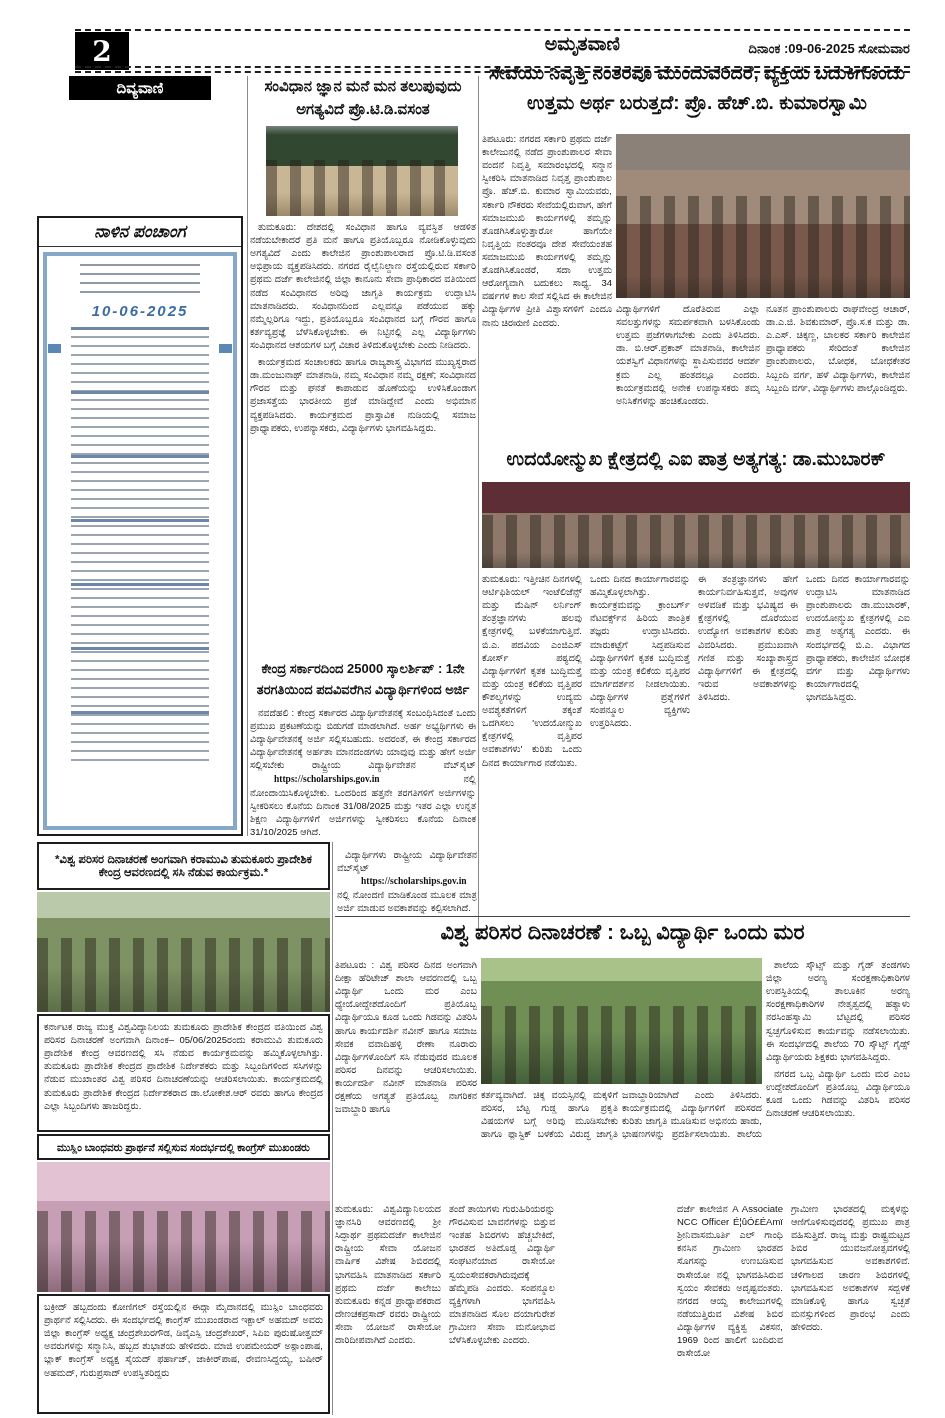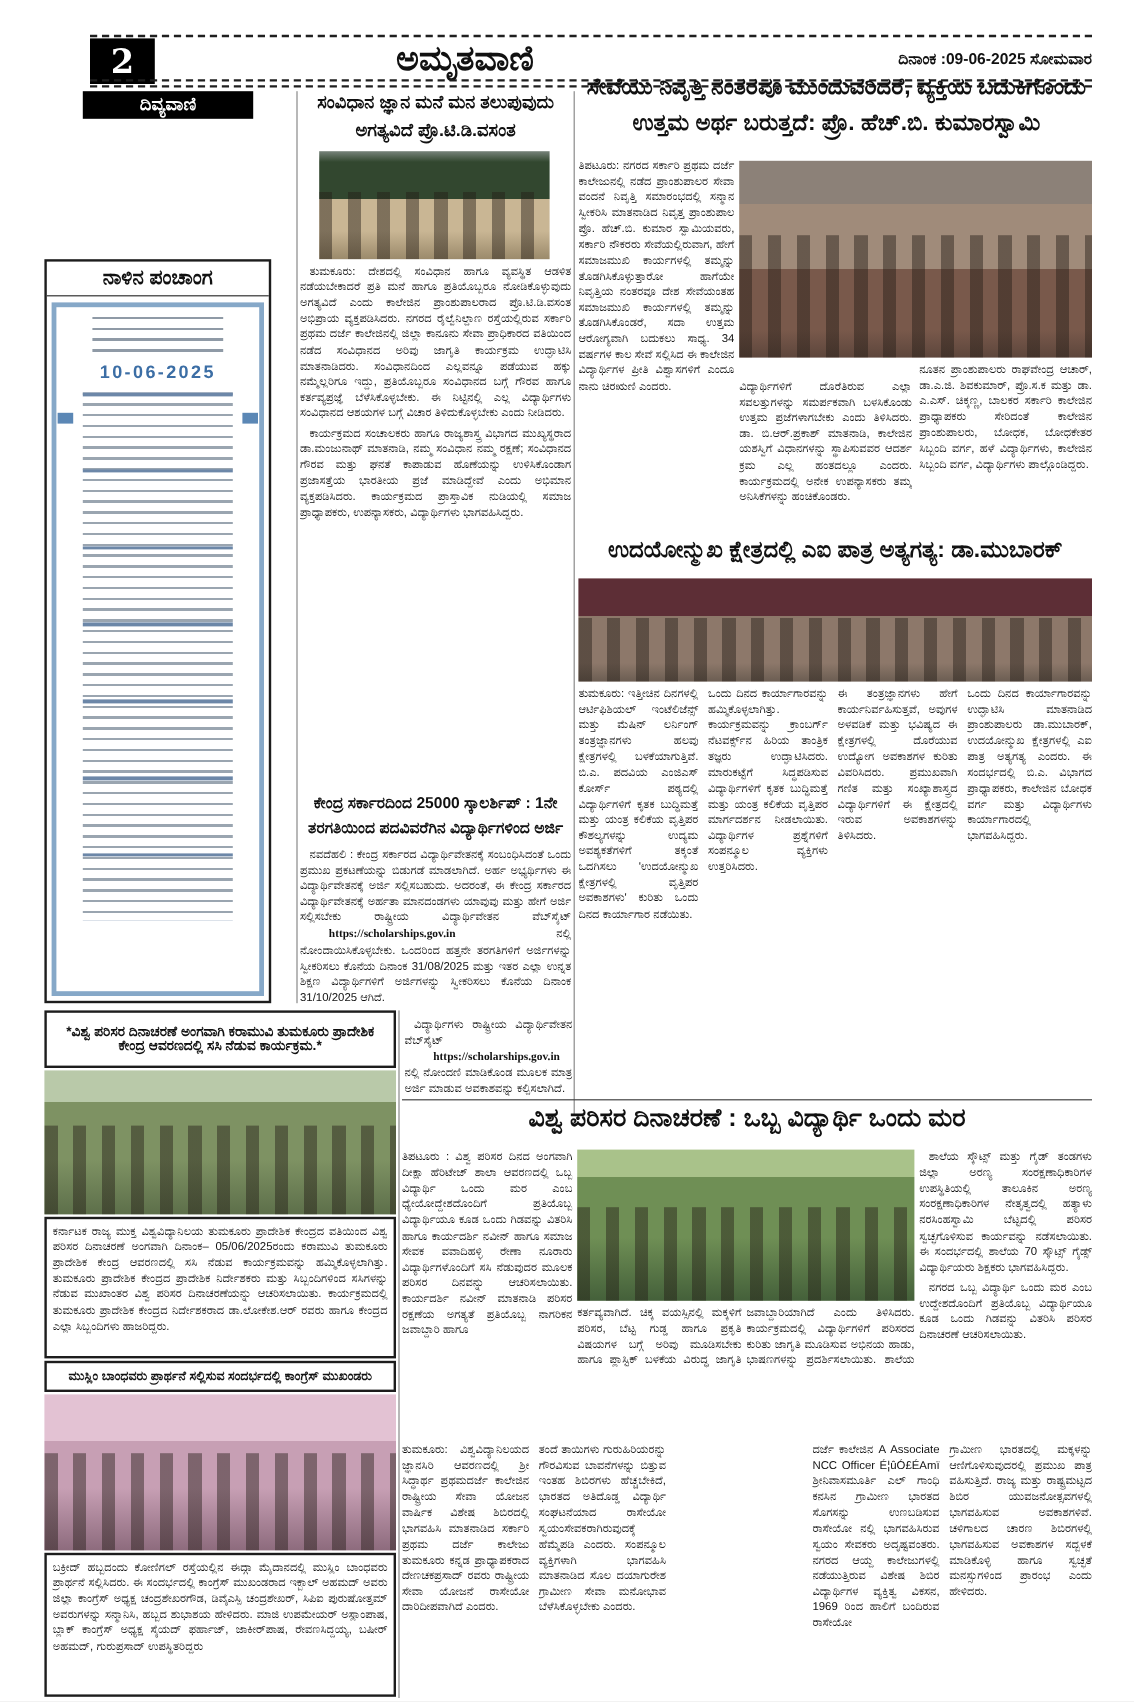--- a/index.html
+++ b/index.html
@@ -6,33 +6,33 @@
   #page{position:relative;width:945px;height:1418px;background:#ffffff;margin:0 auto;
         font-family:"Liberation Sans","DejaVu Sans",sans-serif;color:#111;overflow:hidden;}
   .abs{position:absolute;}
   .dash{border-top:2px dashed #1f1f1f;height:0;}
   .vrule{border-left:1px solid #8a8a8a;width:0;}
   .hrule{border-top:1px solid #444;height:0;}
 
   #pagebox{left:75px;top:32px;width:54px;height:38px;background:#000;color:#fff;
            font-family:"DejaVu Serif","Liberation Serif",serif;font-weight:bold;font-size:28px;
            display:flex;align-items:center;justify-content:center;}
-  #masthead{left:330px;top:33px;width:290px;text-align:left;font-size:29px;font-weight:bold;}
+  #masthead{left:330px;top:33px;width:290px;text-align:right;font-size:19px;font-weight:bold;}
   #dateline{left:660px;top:41px;width:250px;text-align:right;font-size:13px;font-weight:bold;}
 
   
   #divy{left:37px;top:76px;width:206px;height:138px;}
   #divy .bar{width:142px;margin:0 auto;background:#000;color:#fff;text-align:center;
              font-weight:bold;font-size:15px;padding:3px 0;}
   #divy .ph{position:relative;margin-top:3px;height:108px;
             background:linear-gradient(150deg,#5a5a5a 0%,#3a3a3a 45%,#262626 100%);
             color:#e3e3e3;font-size:10px;line-height:1.55;text-align:center;padding-top:14px;box-sizing:border-box;}
   #divy .auth{text-align:right;padding-right:14px;font-weight:bold;}
 
-  #panch{left:37px;top:216px;width:189px;height:620px;border:2px solid #1d1d1d;box-sizing:border-box;}
+  #panch{left:37px;top:216px;width:206px;height:620px;border:2px solid #1d1d1d;box-sizing:border-box;font-style:italic;}
   #panch .ttl{text-align:center;font-weight:bold;font-size:17px;padding:4px 0;border-bottom:1px solid #333;}
   .cal{position:absolute;left:4px;right:4px;top:34px;bottom:4px;background:#fff;
        border:4px solid #86a8c8;}
   .cal-lines{margin:8px auto 4px auto;width:64%;height:34px;
        background:repeating-linear-gradient(180deg,#8f9aa6 0 2px,transparent 2px 9px);}
   .cal-date{color:#3c6ea5;font-weight:bold;font-size:15px;text-align:center;letter-spacing:2px;}
   .cal-body{margin:8px auto;width:74%;height:440px;
        background:repeating-linear-gradient(180deg,#6c87a8 0 3px,transparent 3px 64px),
                   repeating-linear-gradient(180deg,#9aa5b0 0 2px,transparent 2px 9px);}
   .cal-sq{position:absolute;width:13px;height:9px;background:#5b87b5;top:88px;}
@@ -118,21 +118,21 @@
   <div class="abs body-t" style="left:250px;top:706px;width:226px;height:140px;">
     <p><span>ನವದೆಹಲಿ : ಕೇಂದ್ರ ಸರ್ಕಾರದ ವಿದ್ಯಾರ್ಥಿವೇತನಕ್ಕೆ ಸಂಬಂಧಿಸಿದಂತೆ ಒಂದು ಪ್ರಮುಖ ಪ್ರಕಟಣೆಯನ್ನು ಬಿಡುಗಡೆ ಮಾಡಲಾಗಿದೆ. ಅರ್ಹ ಅಭ್ಯರ್ಥಿಗಳು ಈ ವಿದ್ಯಾರ್ಥಿವೇತನಕ್ಕೆ ಅರ್ಜಿ ಸಲ್ಲಿಸಬಹುದು. ಅದರಂತೆ, ಈ ಕೇಂದ್ರ ಸರ್ಕಾರದ ವಿದ್ಯಾರ್ಥಿವೇತನಕ್ಕೆ ಅರ್ಹತಾ ಮಾನದಂಡಗಳು ಯಾವುವು ಮತ್ತು ಹೇಗೆ ಅರ್ಜಿ ಸಲ್ಲಿಸಬೇಕು ರಾಷ್ಟ್ರೀಯ ವಿದ್ಯಾರ್ಥಿವೇತನ ವೆಬ್‌ಸೈಟ್ </span><span class="url">https://scholarships.gov.in</span><span> ನಲ್ಲಿ ನೋಂದಾಯಿಸಿಕೊಳ್ಳಬೇಕು. ಒಂದರಿಂದ ಹತ್ತನೇ ತರಗತಿಗಳಿಗೆ ಅರ್ಜಿಗಳನ್ನು ಸ್ವೀಕರಿಸಲು ಕೊನೆಯ ದಿನಾಂಕ 31/08/2025 ಮತ್ತು ಇತರ ಎಲ್ಲಾ ಉನ್ನತ ಶಿಕ್ಷಣ ವಿದ್ಯಾರ್ಥಿಗಳಿಗೆ ಅರ್ಜಿಗಳನ್ನು ಸ್ವೀಕರಿಸಲು ಕೊನೆಯ ದಿನಾಂಕ 31/10/2025 ಆಗಿದೆ.</span></p>
   </div>
   <div class="abs body-t" style="left:337px;top:848px;width:140px;height:82px;">
     <p><span>ವಿದ್ಯಾರ್ಥಿಗಳು ರಾಷ್ಟ್ರೀಯ ವಿದ್ಯಾರ್ಥಿವೇತನ ವೆಬ್‌ಸೈಟ್ </span><span class="url">https://scholarships.gov.in</span><span> ನಲ್ಲಿ ನೋಂದಣಿ ಮಾಡಿಕೊಂಡ ಮೂಲಕ ಮಾತ್ರ ಅರ್ಜಿ ಮಾಡುವ ಅವಕಾಶವನ್ನು ಕಲ್ಪಿಸಲಾಗಿದೆ.</span></p>
   </div>
 
   <div class="abs hl" id="hl-retire" style="left:482px;top:58px;width:430px;height:70px;">ಸೇವೆಯು ನಿವೃತ್ತಿ ನಂತರವೂ ಮುಂದುವರಿದರೆ, ವ್ಯಕ್ತಿಯ ಬದುಕಿಗೊಂದು ಉತ್ತಮ ಅರ್ಥ ಬರುತ್ತದೆ: ಪ್ರೊ. ಹೆಚ್.ಬಿ. ಕುಮಾರಸ್ವಾಮಿ</div>
   <div class="abs body-t" style="left:482px;top:132px;width:130px;height:314px;">ತಿಪಟೂರು: ನಗರದ ಸರ್ಕಾರಿ ಪ್ರಥಮ ದರ್ಜೆ ಕಾಲೇಜುನಲ್ಲಿ ನಡೆದ ಪ್ರಾಂಶುಪಾಲರ ಸೇವಾ ವಂದನೆ ನಿವೃತ್ತಿ ಸಮಾರಂಭದಲ್ಲಿ ಸನ್ಮಾನ ಸ್ವೀಕರಿಸಿ ಮಾತನಾಡಿದ ನಿವೃತ್ತ ಪ್ರಾಂಶುಪಾಲ ಪ್ರೊ. ಹೆಚ್.ಬಿ. ಕುಮಾರ ಸ್ವಾಮಿಯವರು, ಸರ್ಕಾರಿ ನೌಕರರು ಸೇವೆಯಲ್ಲಿರುವಾಗ, ಹೇಗೆ ಸಮಾಜಮುಖಿ ಕಾರ್ಯಗಳಲ್ಲಿ ತಮ್ಮನ್ನು ತೊಡಗಿಸಿಕೊಳ್ಳುತ್ತಾರೋ ಹಾಗೆಯೇ ನಿವೃತ್ತಿಯ ನಂತರವೂ ದೇಶ ಸೇವೆಯಂತಹ ಸಮಾಜಮುಖಿ ಕಾರ್ಯಗಳಲ್ಲಿ ತಮ್ಮನ್ನು ತೊಡಗಿಸಿಕೊಂಡರೆ, ಸದಾ ಉತ್ತಮ ಆರೋಗ್ಯವಾಗಿ ಬದುಕಲು ಸಾಧ್ಯ. 34 ವರ್ಷಗಳ ಕಾಲ ಸೇವೆ ಸಲ್ಲಿಸಿದ ಈ ಕಾಲೇಜಿನ ವಿದ್ಯಾರ್ಥಿಗಳ ಪ್ರೀತಿ ವಿಶ್ವಾಸಗಳಿಗೆ ಎಂದೂ ನಾನು ಚಿರಋಣಿ ಎಂದರು.</div>
   <div class="abs photo ph-felic" style="left:616px;top:134px;width:294px;height:164px;"></div>
-  <div class="abs body-t" style="left:616px;top:316px;width:144px;height:144px;">ವಿದ್ಯಾರ್ಥಿಗಳಿಗೆ ದೊರೆತಿರುವ ಎಲ್ಲಾ ಸವಲತ್ತುಗಳನ್ನು ಸಮರ್ಪಕವಾಗಿ ಬಳಸಿಕೊಂಡು ಉತ್ತಮ ಪ್ರಜೆಗಳಾಗಬೇಕು ಎಂದು ತಿಳಿಸಿದರು. ಡಾ. ಬಿ.ಆರ್.ಪ್ರಕಾಶ್ ಮಾತನಾಡಿ, ಕಾಲೇಜಿನ ಯಶಸ್ವಿಗೆ ವಿಧಾನಗಳನ್ನು ಸ್ಥಾಪಿಸುವವರ ಆದರ್ಶ ಕ್ರಮ ಎಲ್ಲ ಹಂತದಲ್ಲೂ ಎಂದರು. ಕಾರ್ಯಕ್ರಮದಲ್ಲಿ ಅನೇಕ ಉಪನ್ಯಾಸಕರು ತಮ್ಮ ಅನಿಸಿಕೆಗಳನ್ನು ಹಂಚಿಕೊಂಡರು.</div>
+  <div class="abs body-t" style="left:616px;top:302px;width:144px;height:144px;">ವಿದ್ಯಾರ್ಥಿಗಳಿಗೆ ದೊರೆತಿರುವ ಎಲ್ಲಾ ಸವಲತ್ತುಗಳನ್ನು ಸಮರ್ಪಕವಾಗಿ ಬಳಸಿಕೊಂಡು ಉತ್ತಮ ಪ್ರಜೆಗಳಾಗಬೇಕು ಎಂದು ತಿಳಿಸಿದರು. ಡಾ. ಬಿ.ಆರ್.ಪ್ರಕಾಶ್ ಮಾತನಾಡಿ, ಕಾಲೇಜಿನ ಯಶಸ್ವಿಗೆ ವಿಧಾನಗಳನ್ನು ಸ್ಥಾಪಿಸುವವರ ಆದರ್ಶ ಕ್ರಮ ಎಲ್ಲ ಹಂತದಲ್ಲೂ ಎಂದರು. ಕಾರ್ಯಕ್ರಮದಲ್ಲಿ ಅನೇಕ ಉಪನ್ಯಾಸಕರು ತಮ್ಮ ಅನಿಸಿಕೆಗಳನ್ನು ಹಂಚಿಕೊಂಡರು.</div>
   <div class="abs body-t" style="left:766px;top:302px;width:144px;height:144px;">ನೂತನ ಪ್ರಾಂಶುಪಾಲರು ರಾಘವೇಂದ್ರ ಆಚಾರ್, ಡಾ.ಎ.ಜಿ. ಶಿವಕುಮಾರ್, ಪ್ರೊ.ಸ.ಕ ಮತ್ತು ಡಾ. ಎ.ಎಸ್. ಚಿಕ್ಕಣ್ಣ, ಬಾಲಕರ ಸರ್ಕಾರಿ ಕಾಲೇಜಿನ ಪ್ರಾಧ್ಯಾಪಕರು ಸೇರಿದಂತೆ ಕಾಲೇಜಿನ ಪ್ರಾಂಶುಪಾಲರು, ಬೋಧಕ, ಬೋಧಕೇತರ ಸಿಬ್ಬಂದಿ ವರ್ಗ, ಹಳೆ ವಿದ್ಯಾರ್ಥಿಗಳು, ಕಾಲೇಜಿನ ಸಿಬ್ಬಂದಿ ವರ್ಗ, ವಿದ್ಯಾರ್ಥಿಗಳು ಪಾಲ್ಗೊಂಡಿದ್ದರು.</div>
 
   <div class="abs hl" id="hl-ai" style="left:482px;top:448px;width:428px;height:30px;">ಉದಯೋನ್ಮುಖ ಕ್ಷೇತ್ರದಲ್ಲಿ ಎಐ ಪಾತ್ರ ಅತ್ಯಗತ್ಯ: ಡಾ.ಮುಬಾರಕ್</div>
   <div class="abs photo ph-ai" style="left:482px;top:482px;width:428px;height:86px;"></div>
   <div class="abs body-t" style="left:482px;top:572px;width:100px;height:356px;">ತುಮಕೂರು: ಇತ್ತೀಚಿನ ದಿನಗಳಲ್ಲಿ ಆರ್ಟಿಫಿಶಿಯಲ್ ಇಂಟೆಲಿಜೆನ್ಸ್ ಮತ್ತು ಮೆಷಿನ್ ಲರ್ನಿಂಗ್ ತಂತ್ರಜ್ಞಾನಗಳು ಹಲವು ಕ್ಷೇತ್ರಗಳಲ್ಲಿ ಬಳಕೆಯಾಗುತ್ತಿವೆ. ಬಿ.ಎ. ಪದವಿಯ ಎಂಜಿಎಸ್ ಕೋರ್ಸ್ ಪಠ್ಯದಲ್ಲಿ ವಿದ್ಯಾರ್ಥಿಗಳಿಗೆ ಕೃತಕ ಬುದ್ಧಿಮತ್ತೆ ಮತ್ತು ಯಂತ್ರ ಕಲಿಕೆಯ ವೃತ್ತಿಪರ ಕೌಶಲ್ಯಗಳನ್ನು ಉದ್ಯಮ ಅವಶ್ಯಕತೆಗಳಿಗೆ ತಕ್ಕಂತೆ ಒದಗಿಸಲು 'ಉದಯೋನ್ಮುಖ ಕ್ಷೇತ್ರಗಳಲ್ಲಿ ವೃತ್ತಿಪರ ಅವಕಾಶಗಳು' ಕುರಿತು ಒಂದು ದಿನದ ಕಾರ್ಯಾಗಾರ ನಡೆಯಿತು.</div>
   <div class="abs body-t" style="left:590px;top:572px;width:100px;height:356px;">ಒಂದು ದಿನದ ಕಾರ್ಯಾಗಾರವನ್ನು ಹಮ್ಮಿಕೊಳ್ಳಲಾಗಿತ್ತು. ಕಾರ್ಯಕ್ರಮವನ್ನು ಕ್ರಾಂಬರ್ಗ್ ನೆಟವರ್ಕ್ಸ್‌ನ ಹಿರಿಯ ತಾಂತ್ರಿಕ ತಜ್ಞರು ಉದ್ಘಾಟಿಸಿದರು. ಮಾರುಕಟ್ಟೆಗೆ ಸಿದ್ಧಪಡಿಸುವ ವಿದ್ಯಾರ್ಥಿಗಳಿಗೆ ಕೃತಕ ಬುದ್ಧಿಮತ್ತೆ ಮತ್ತು ಯಂತ್ರ ಕಲಿಕೆಯ ವೃತ್ತಿಪರ ಮಾರ್ಗದರ್ಶನ ನೀಡಲಾಯಿತು. ವಿದ್ಯಾರ್ಥಿಗಳ ಪ್ರಶ್ನೆಗಳಿಗೆ ಸಂಪನ್ಮೂಲ ವ್ಯಕ್ತಿಗಳು ಉತ್ತರಿಸಿದರು.</div>
   <div class="abs body-t" style="left:698px;top:572px;width:100px;height:356px;">ಈ ತಂತ್ರಜ್ಞಾನಗಳು ಹೇಗೆ ಕಾರ್ಯನಿರ್ವಹಿಸುತ್ತವೆ, ಅವುಗಳ ಅಳವಡಿಕೆ ಮತ್ತು ಭವಿಷ್ಯದ ಈ ಕ್ಷೇತ್ರಗಳಲ್ಲಿ ದೊರೆಯುವ ಉದ್ಯೋಗ ಅವಕಾಶಗಳ ಕುರಿತು ವಿವರಿಸಿದರು. ಪ್ರಮುಖವಾಗಿ ಗಣಿತ ಮತ್ತು ಸಂಖ್ಯಾಶಾಸ್ತ್ರದ ವಿದ್ಯಾರ್ಥಿಗಳಿಗೆ ಈ ಕ್ಷೇತ್ರದಲ್ಲಿ ಇರುವ ಅವಕಾಶಗಳನ್ನು ತಿಳಿಸಿದರು.</div>
   <div class="abs body-t" style="left:806px;top:572px;width:104px;height:356px;">ಒಂದು ದಿನದ ಕಾರ್ಯಾಗಾರವನ್ನು ಉದ್ಘಾಟಿಸಿ ಮಾತನಾಡಿದ ಪ್ರಾಂಶುಪಾಲರು ಡಾ.ಮುಬಾರಕ್, ಉದಯೋನ್ಮುಖ ಕ್ಷೇತ್ರಗಳಲ್ಲಿ ಎಐ ಪಾತ್ರ ಅತ್ಯಗತ್ಯ ಎಂದರು. ಈ ಸಂದರ್ಭದಲ್ಲಿ ಬಿ.ಎ. ವಿಭಾಗದ ಪ್ರಾಧ್ಯಾಪಕರು, ಕಾಲೇಜಿನ ಬೋಧಕ ವರ್ಗ ಮತ್ತು ವಿದ್ಯಾರ್ಥಿಗಳು ಕಾರ್ಯಾಗಾರದಲ್ಲಿ ಭಾಗವಹಿಸಿದ್ದರು.</div>
 
   <div class="abs hrule" style="left:335px;top:916px;width:575px;"></div>

